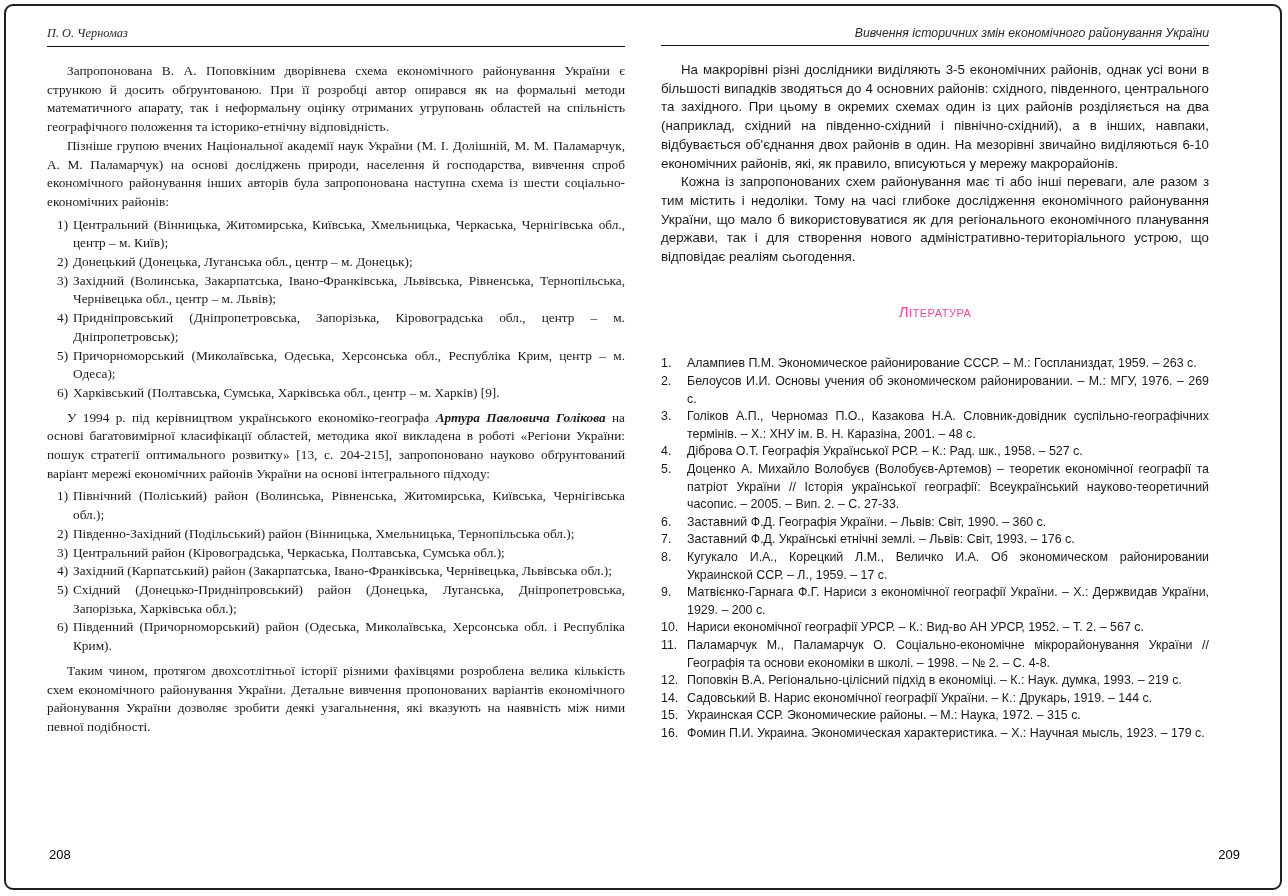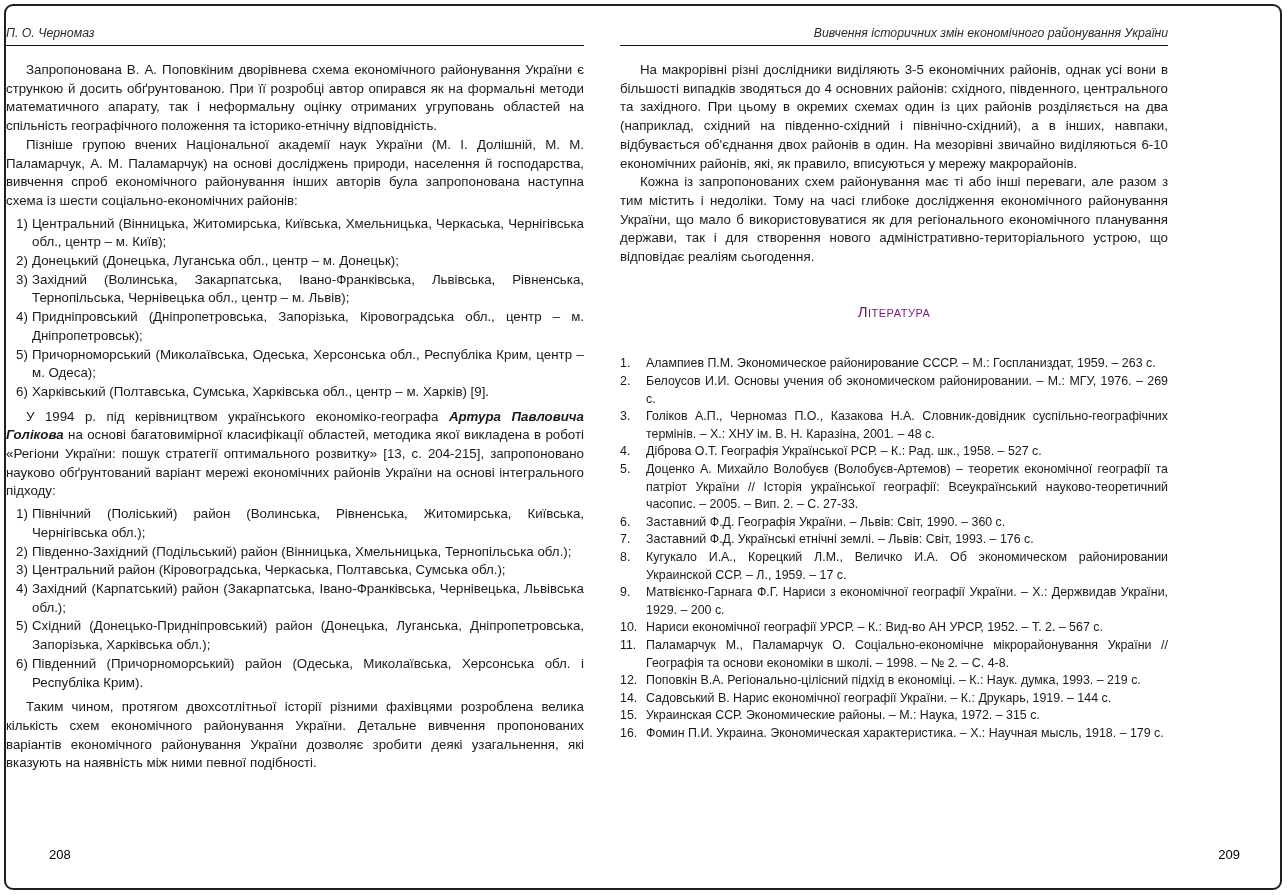--- a/index.html
+++ b/index.html
@@ -21,21 +21,23 @@
     overflow: hidden;
   }
   .spread {
     display: flex;
     padding-top: 20px;
   }
   .page {
     box-sizing: border-box;
   }
   .page-left {
+    margin-left: 41px;
     width: 578px;
+    font-family: Liberation Serif, serif;
   }
   .page-right {
     margin-left: 36px;
     width: 548px;
   }
   .page-head {
     font-style: italic;
     font-size: 12.3px;
     color: #2a2a2a;
     border-bottom: 1.4px solid #111;
@@ -59,21 +61,21 @@
     box-sizing: border-box;
   }
   .num-item .itext { flex: 1; text-align: justify; }
   .bold-italic { font-weight: bold; font-style: italic; }
   .lit-heading {
     text-align: center;
     font-variant: small-caps;
     font-size: 15px;
     letter-spacing: 0.5px;
     margin: 36px 0 34px 0;
-    color: #701a75;
+    color: #ec4899;
   }
   .refs {
     font-size: 12.4px;
     line-height: 17.6px;
   }
   .ref-item { display: flex; }
   .ref-item .marker {
     flex: none;
     width: 26px;
     box-sizing: border-box;
@@ -220,21 +222,21 @@
           <div class="ref-item">
             <span class="marker">14.</span>
             <span class="rtext">Садовський В. Нарис економічної географії України. – К.: Друкарь, 1919. – 144 с.</span>
           </div>
           <div class="ref-item">
             <span class="marker">15.</span>
             <span class="rtext">Украинская ССР. Экономические районы. – М.: Наука, 1972. – 315 с.</span>
           </div>
           <div class="ref-item">
             <span class="marker">16.</span>
-            <span class="rtext">Фомин П.И. Украина. Экономическая характеристика. – Х.: Научная мысль, 1918. – 179 с.</span>
+            <span class="rtext">Фомин П.И. Украина. Экономическая характеристика. – Х.: Научная мысль, 1923. – 179 с.</span>
           </div>
         </div>
       </div>
     </div>
   </div>
 
   <div class="page-num left">208</div>
   <div class="page-num right">209</div>
 </div>
 

